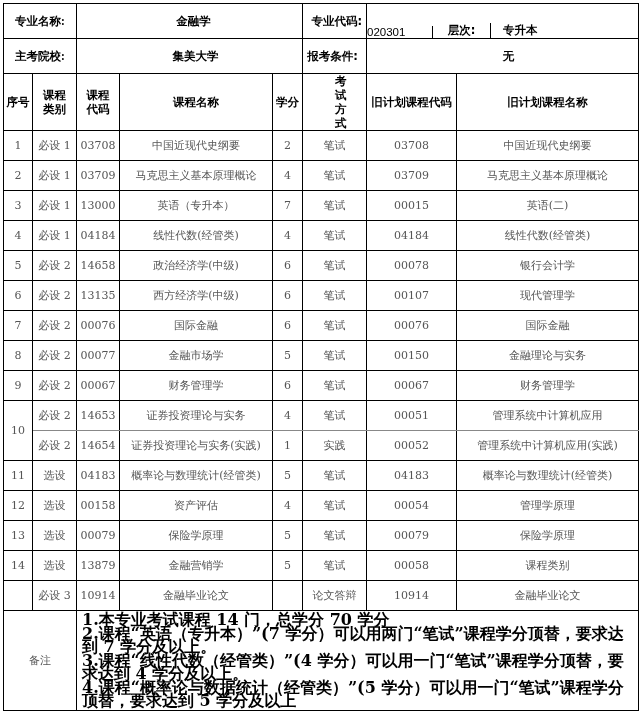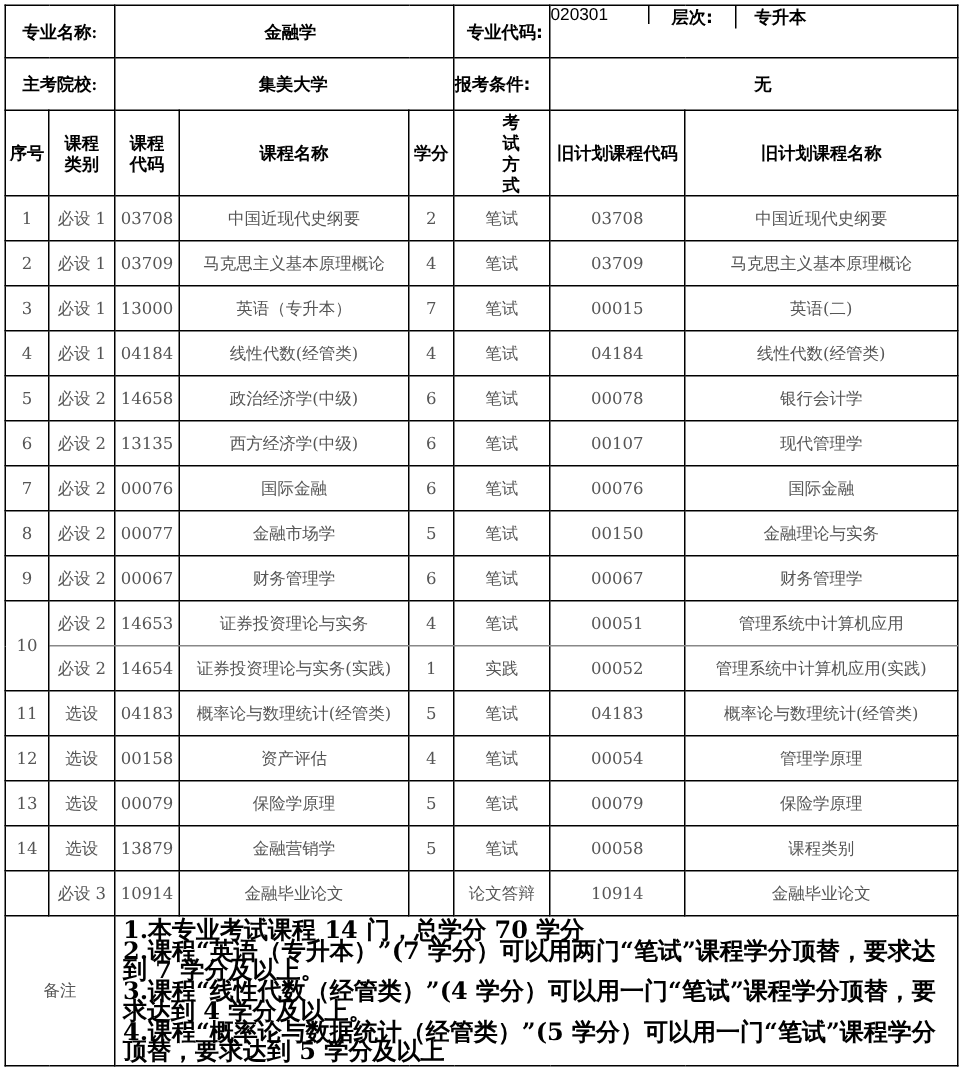--- a/index.html
+++ b/index.html
@@ -39,32 +39,32 @@
       <col style="width:90px">
       <col style="width:182px">
   </colgroup>
 
   <tbody>
       <tr class="info hdr">
     <td colspan="2" class="lbl">专业名称:</td>
     <td colspan="3" class="val" style="padding-left:8px">金融学</td>
     <td colspan="1" style="text-align:right;padding-right:4px;border-right:1.5px solid #000">专业代码:</td>
     <td colspan="2" style="padding:0">
-      <div style="display:flex;height:34px;align-items:flex-start;">
+      <div style="display:flex;height:34px;align-items:flex-end;">
         <div style="width:65px;display:flex;align-items:center;padding-left:0px;border-right:1.5px solid #000;font-weight:normal;font-family:'Liberation Sans',sans-serif;">020301</div>
         <div style="width:57px;display:flex;align-items:center;justify-content:center;border-right:1.5px solid #000;">层次:</div>
         <div style="flex:1;display:flex;align-items:center;padding-left:12px;">专升本</div>
       </div>
     </td>
   </tr>
 
   <tr class="info hdr">
     <td colspan="2" class="lbl">主考院校:</td>
     <td colspan="3" class="val" style="padding-left:12px">集美大学</td>
-    <td colspan="1" style="text-align:left;padding-right:4px">报考条件:</td>
+    <td colspan="1" style="text-align:center;padding-right:4px">报考条件:</td>
     <td colspan="2" class="val" style="padding-left:12px">无</td>
   </tr>
 
   <tr class="colhead">
     <td>序号</td>
     <td style="padding:0 8px">课程类别</td>
     <td style="padding:0 8px">课程代码</td>
     <td>课程名称</td>
     <td>学分</td>
     <td style="padding:0 32px">考试方式</td>

